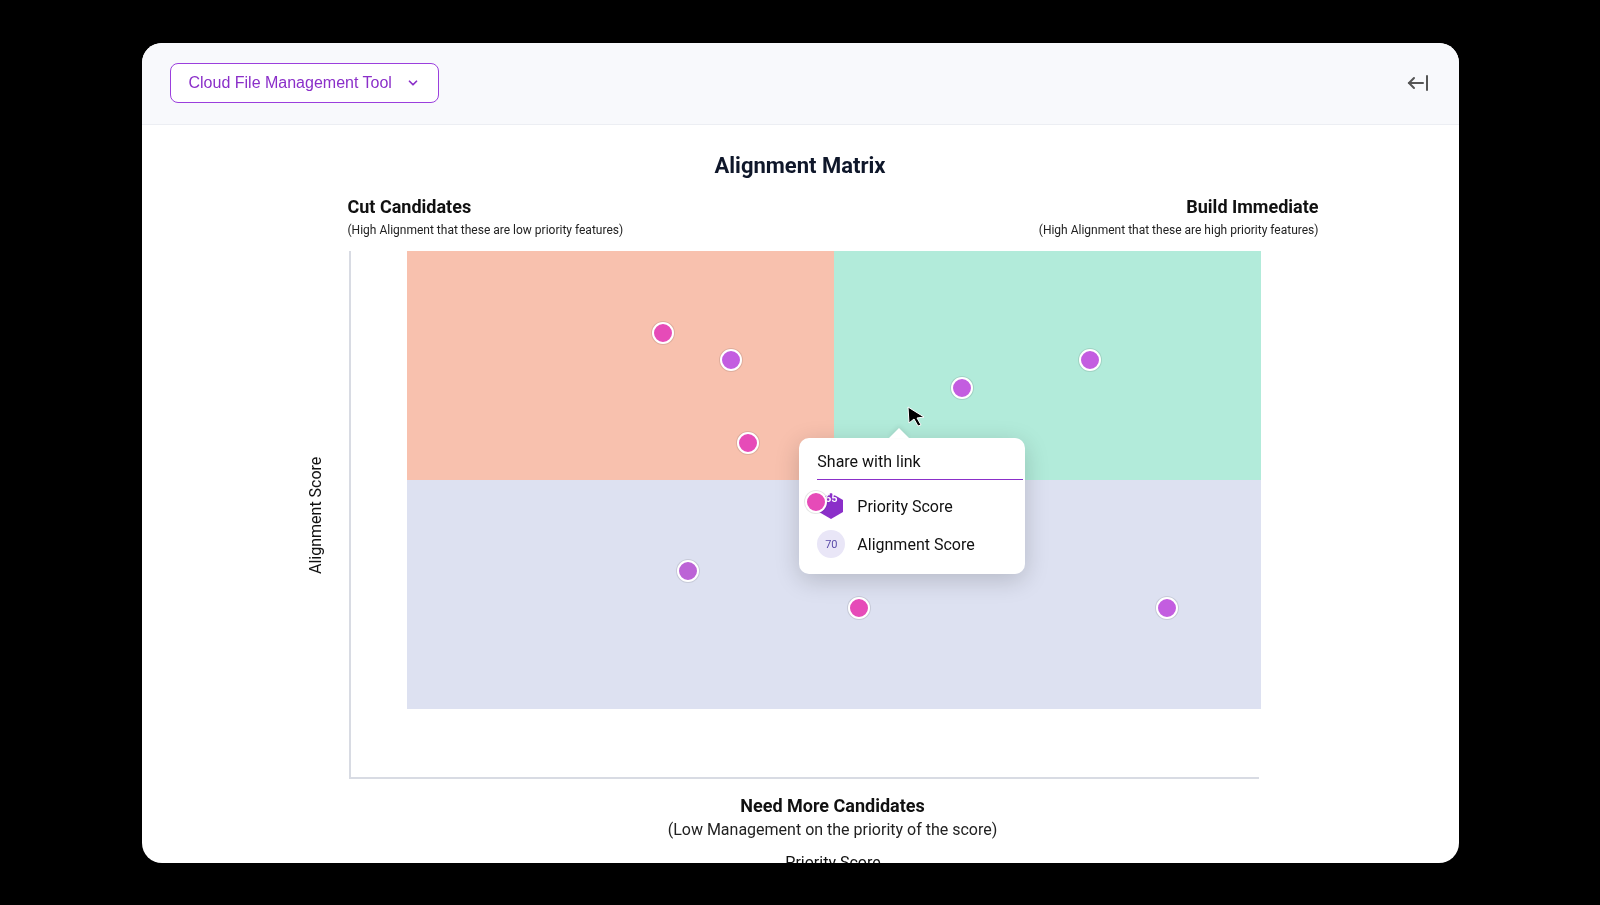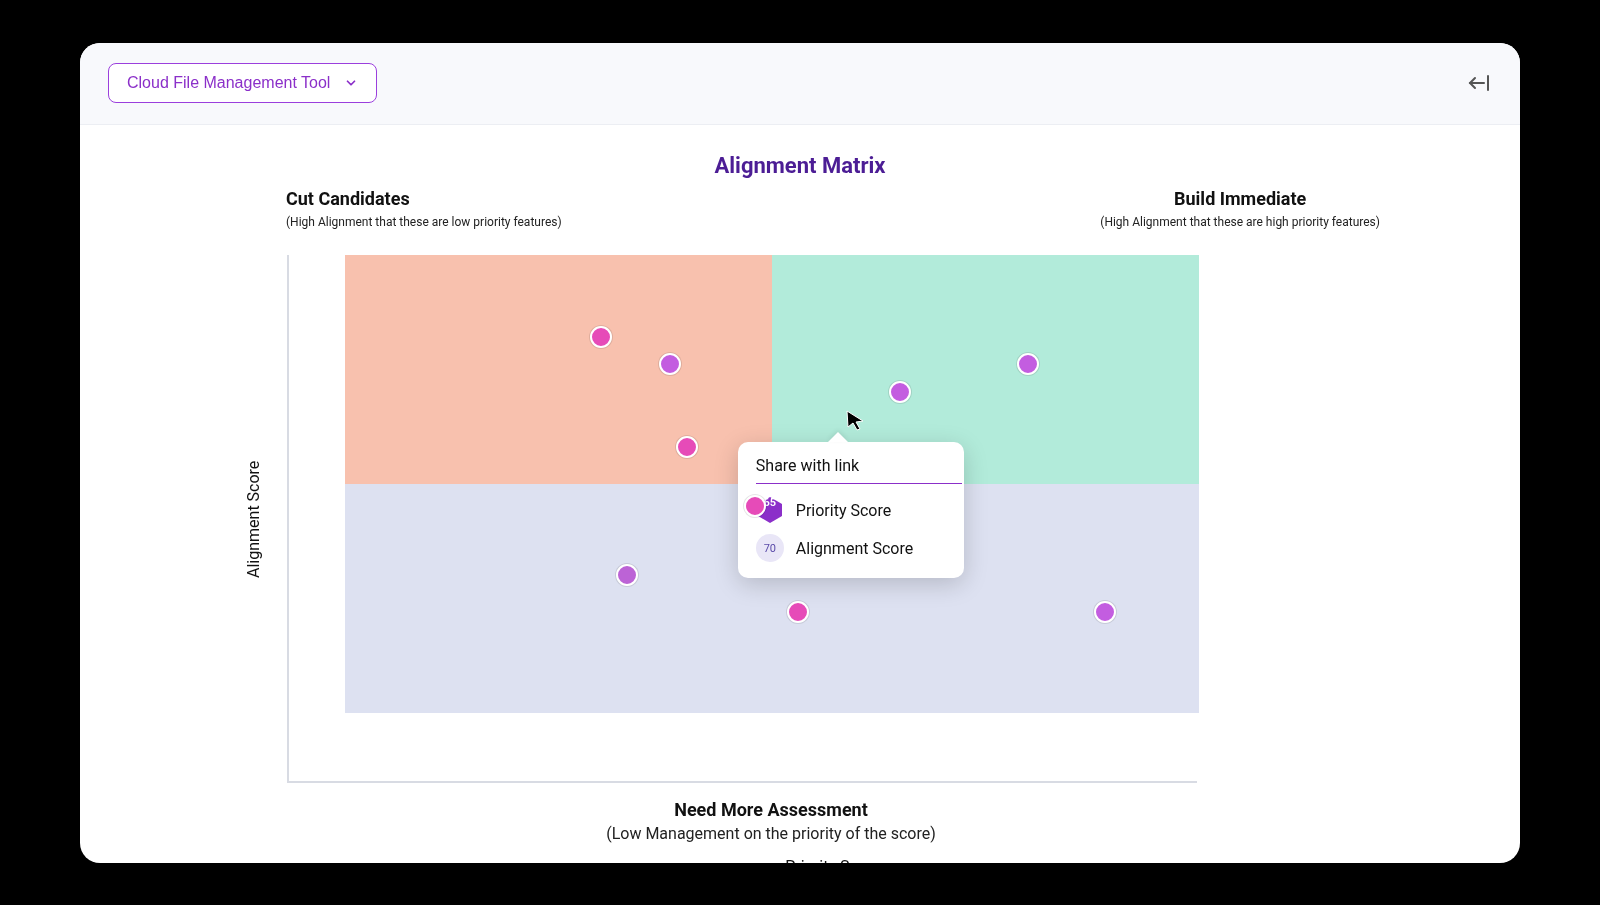--- a/index.html
+++ b/index.html
@@ -6,21 +6,21 @@
   body {
     width: 1600px;
     height: 905px;
     font-family: -apple-system, BlinkMacSystemFont, "Segoe UI", Roboto, Helvetica, Arial, sans-serif;
     background: #000;
     display: flex;
     align-items: center;
     justify-content: center;
   }
   .canvas {
-    width: 1440px;
+    width: 1317px;
     height: 820px;
     background: #fff;
     border-radius: 20px;
     position: relative;
     overflow: hidden;
   }
   .topbar {
     height: 82px;
     background: #f8f9fc;
     border-bottom: 1px solid #eceef3;
@@ -46,33 +46,33 @@
   .collapse-icon svg { display:block; }
 
   .chart-zone {
     position: relative;
     padding: 28px 140px 40px 140px;
   }
   .chart-title {
     text-align: center;
     font-size: 22px;
     font-weight: 700;
-    color: #4c1d95;
-    margin-bottom: 10px;
+    color: #0f172a;
+    margin-bottom: 18px;
   }
   .labels-row {
     display: flex;
     justify-content: space-between;
     padding-left: 66px;
     padding-right: 0;
-    margin-bottom: 26px;
+    margin-bottom: 14px;
   }
   .quad-label h3 { font-size: 18px; font-weight: 700; color:#111; margin-bottom: 6px;}
   .quad-label p  { font-size: 12px; font-weight: 400; color:#222; }
-  .quad-label.right { text-align: center; }
+  .quad-label.right { text-align: right; }
 
   .plot-wrap {
     display: flex;
     align-items: stretch;
   }
   .y-axis-label {
     writing-mode: vertical-rl;
     transform: rotate(180deg);
     text-align: center;
     font-size: 16px;
@@ -255,21 +255,21 @@
             <div class="dot purple" style="left: 38%; top: 24%;"></div>
             <div class="dot pink" style="left: 40%; top: 42%;"></div>
             <div class="dot purple" style="left: 80%; top: 24%;"></div>
             <div class="dot pink" style="left: 48%; top: 55%;"></div>
             <div class="dot light" style="left: 33%; top: 70%;"></div>
             <div class="dot pink" style="left: 53%; top: 78%;"></div>
             <div class="dot purple" style="left: 89%; top: 78%;"></div>
           </div>
 
         <div class="bottom-labels">
-          <h3>Need More Assessment</h3>
+          <h3>Need More Candidates</h3>
           <p>(Low Management on the priority of the score)</p>
         </div>
       </div>
     </div>
 
     <div class="x-axis-label">Priority Score</div>
   </div>
 </div>
 
 </body></html>

